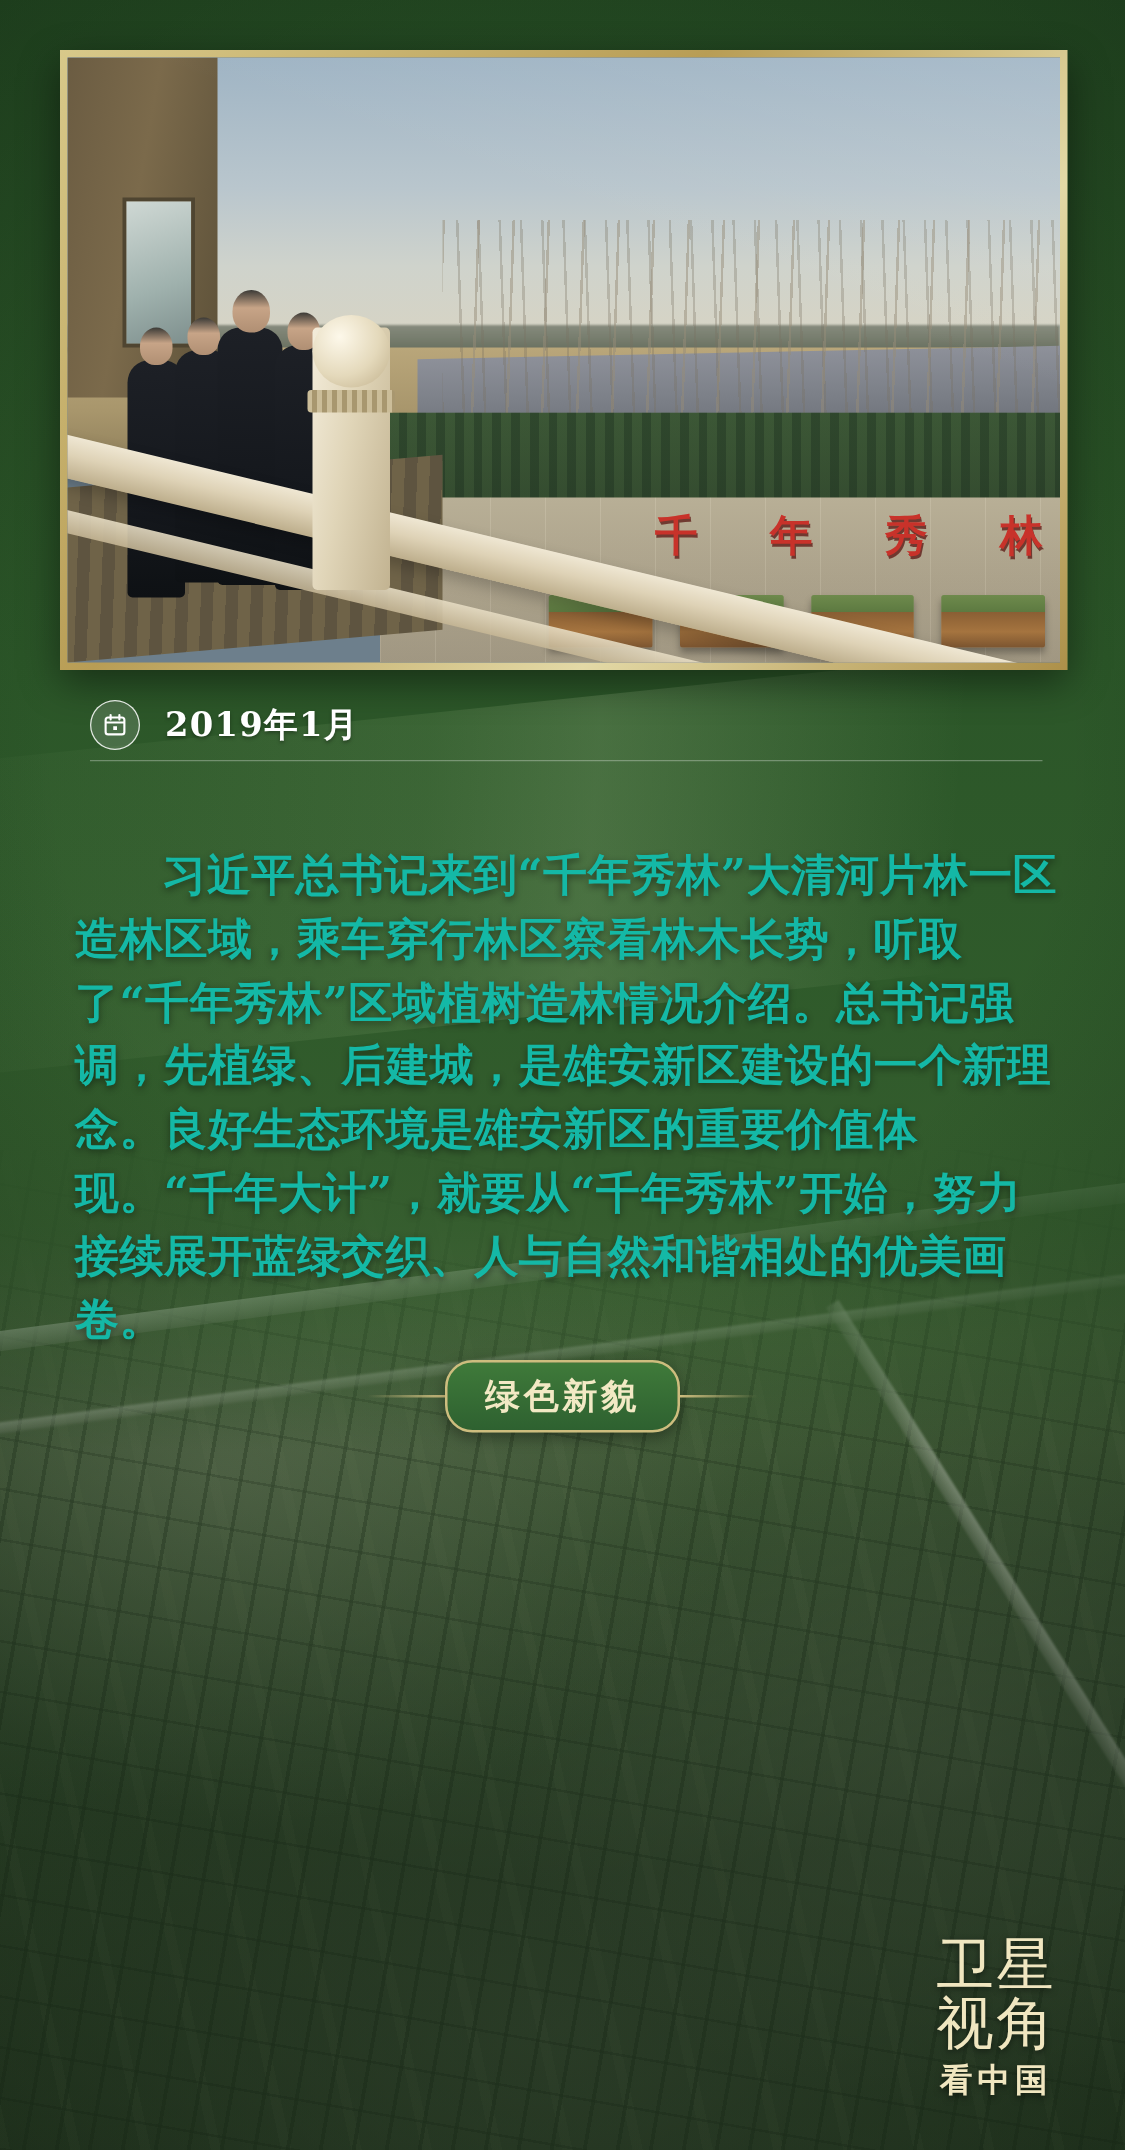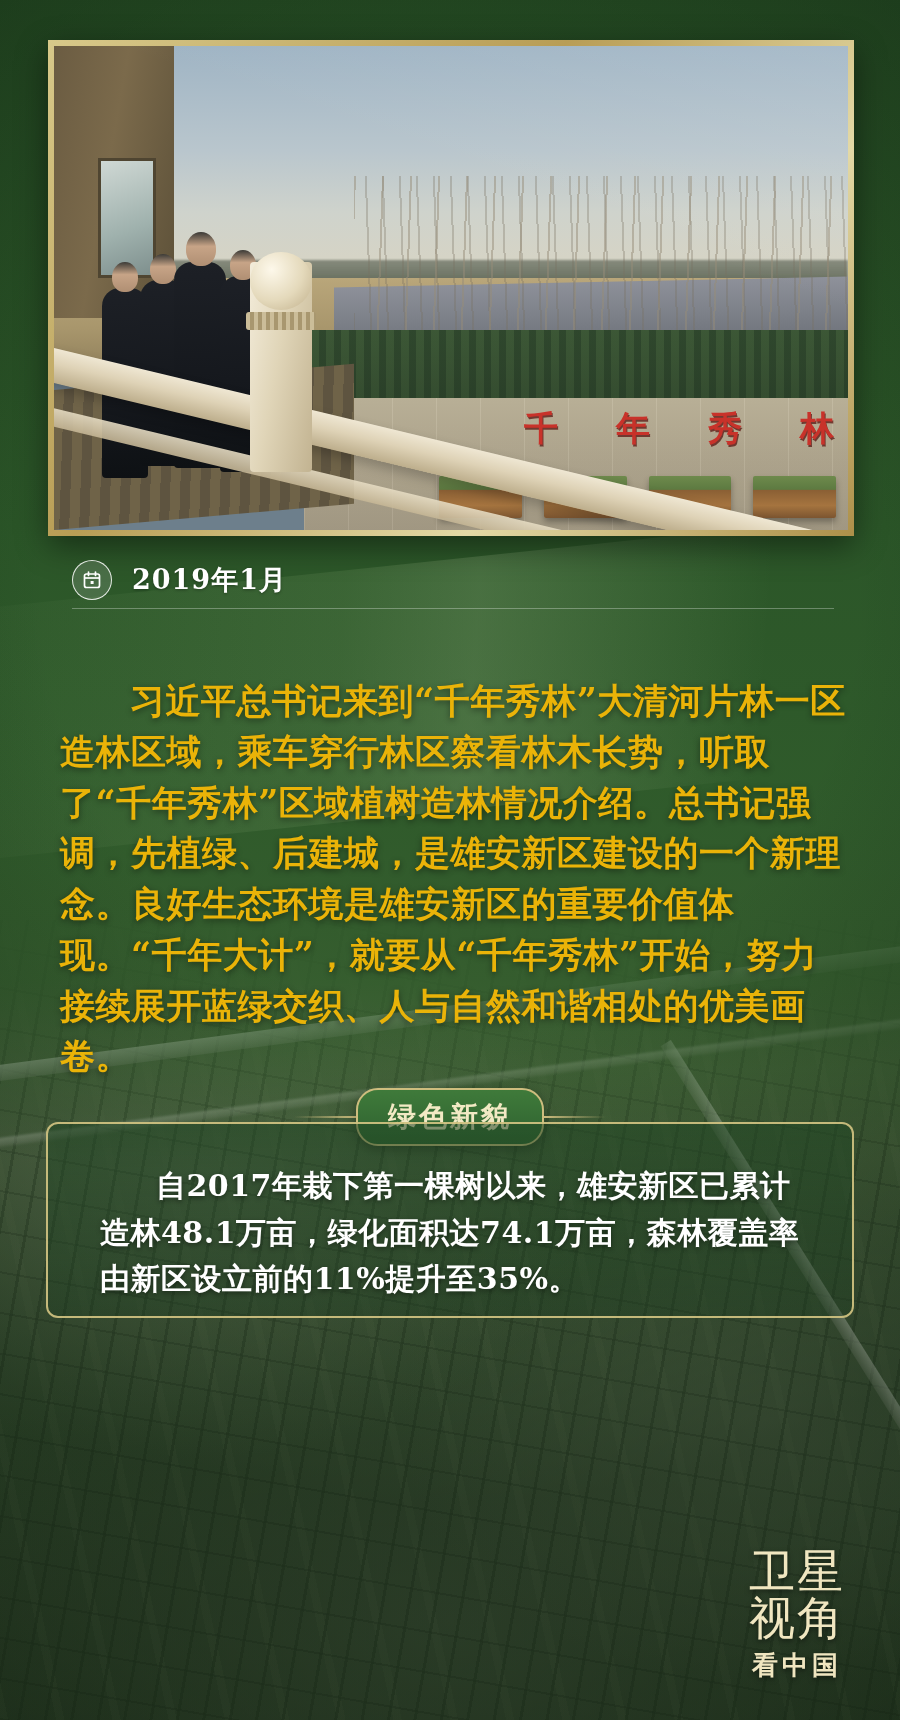--- a/index.html
+++ b/index.html
@@ -328,21 +328,21 @@
     letter-spacing: 1px;
     text-shadow: 0 1px 3px rgba(0,0,0,0.35);
   }
 
   
   .body-text {
     position: absolute;
     left: 60px;
     top: 676px;
     width: 790px;
-    color: #eab308;
+    color: #14b8a6;
     font-family: "DejaVu Serif", serif;
     font-weight: 700;
     font-size: 35px;
     line-height: 1.45;
     text-indent: 70px;
     text-shadow: 0 2px 6px rgba(0,0,0,0.45);
     letter-spacing: 0.5px;
   }
 
   
@@ -509,22 +509,19 @@
 
 
   <div class="body-text">习近平总书记来到“千年秀林”大清河片林一区造林区域，乘车穿行林区察看林木长势，听取了“千年秀林”区域植树造林情况介绍。总书记强调，先植绿、后建城，是雄安新区建设的一个新理念。良好生态环境是雄安新区的重要价值体现。“千年大计”，就要从“千年秀林”开始，努力接续展开蓝绿交织、人与自然和谐相处的优美画卷。</div>
 
   <div class="badge-wrap">
     <span class="badge-rule"></span>
     <span class="badge-pill">绿色新貌</span>
     <span class="badge-rule right"></span>
   </div>
 
-  <div class="stat-box">
-    <div class="stat-text">自2017年栽下第一棵树以来，雄安新区已累计造林48.1万亩，绿化面积达74.1万亩，森林覆盖率由新区设立前的11%提升至35%。</div>
-  </div>
 
   <div class="signature">
     <div class="sig-main">卫星视角</div>
     <div class="sig-sub">看中国</div>
   </div>
 
 </div>
 
 </body></html>

